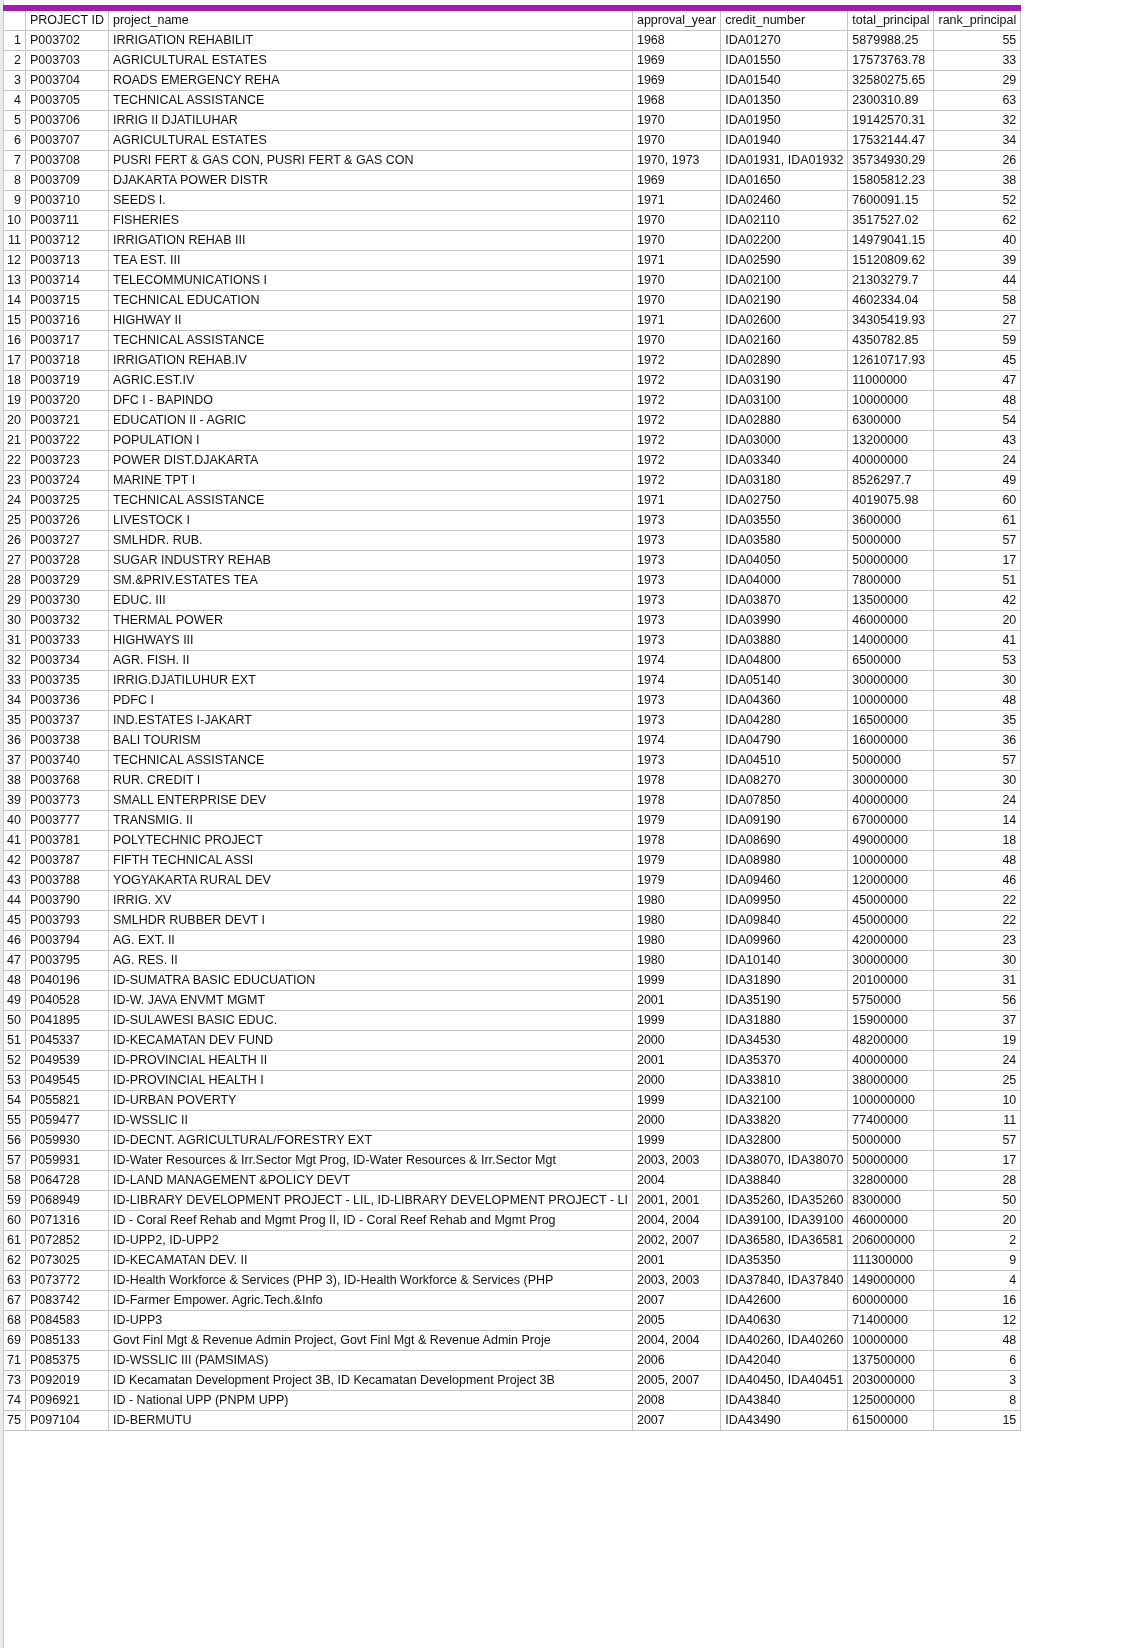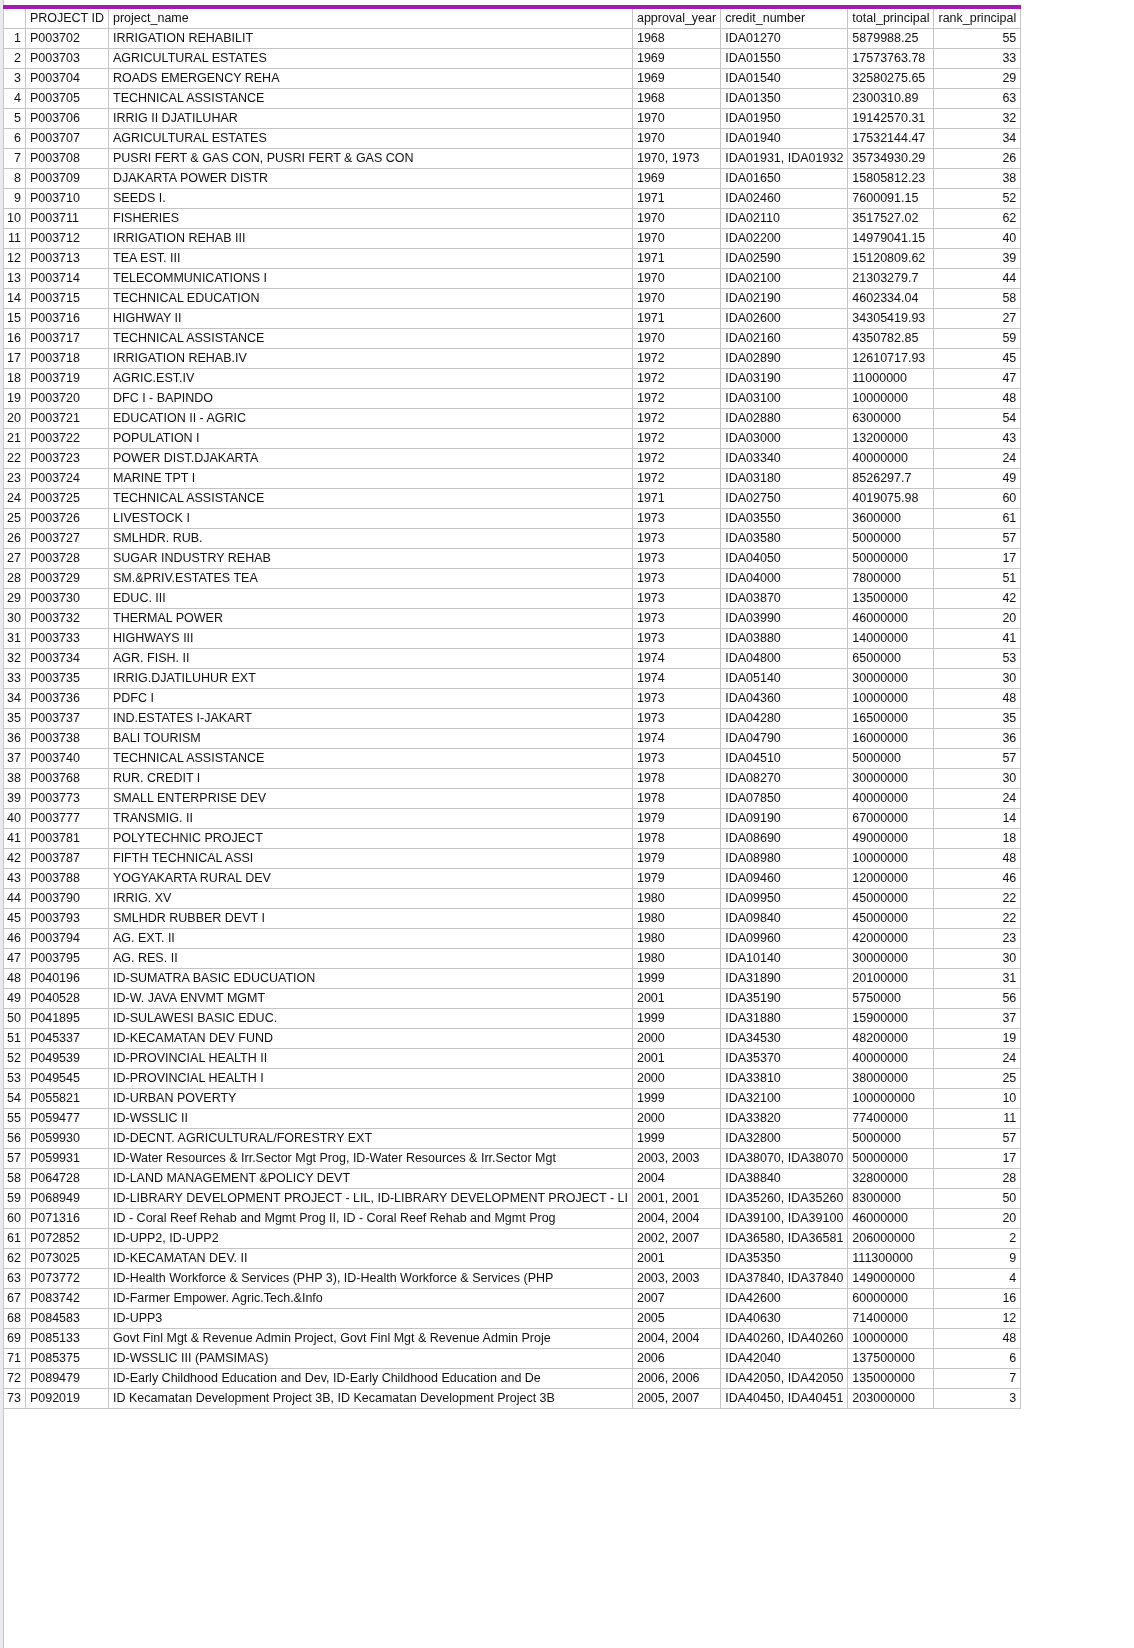--- a/index.html
+++ b/index.html
@@ -2,21 +2,21 @@
 <html><head>
 <meta charset="utf-8">
 <style>
   html, body { margin: 0; padding: 0; background: #ffffff; }
   body { width: 1134px; height: 1648px; overflow: hidden; position: relative;
          font-family: "Liberation Sans", sans-serif; font-size: 12.5px; color: #111; }
   .sheet { position: absolute; left: 0; top: 0; }
   .edge { position: absolute; left: 0; top: 0; width: 3px; height: 1648px; background: #e8eaed; border-right: 1px solid #c8c8c8; }
   table { border-collapse: collapse; table-layout: fixed; position: absolute; left: 3px; top: 5px; }
   td { border: 1px solid #c4c4c4; height: 19px; padding: 0 4px; white-space: nowrap; overflow: hidden; line-height: 19px; }
-  tr.header td { border-top: 4px solid #a21caf; }
+  tr.header td { border-top: 6px solid #a21caf; }
   td.rownum { text-align: right; padding-right: 4px; border-left: none; }
   td.rank { text-align: right; }
   col.c0 { width: 31px; }
   col.c1 { width: 96px; }
   col.c2 { width: 534px; }
   col.c3 { width: 96px; }
   col.c4 { width: 133px; }
   col.c5 { width: 82px; }
   col.c6 { width: 93px; }
 </style>
@@ -643,32 +643,41 @@
         <tr>
           <td class="rownum">71</td>
           <td>P085375</td>
           <td>ID-WSSLIC III (PAMSIMAS)</td>
           <td>2006</td>
           <td>IDA42040</td>
           <td>137500000</td>
           <td class="rank">6</td>
         </tr>
         <tr>
-          <td class="rownum">72</td>
-          <td>P089479</td>
-          <td>ID-Early Childhood Education and Dev, ID-Early Childhood Education and De</td>
-          <td>2006, 2006</td>
-          <td>IDA42050, IDA42050</td>
-          <td>135000000</td>
-          <td class="rank">7</td>
-        </tr>
-        <tr>
           <td class="rownum">73</td>
           <td>P092019</td>
           <td>ID Kecamatan Development Project 3B, ID Kecamatan Development Project 3B</td>
           <td>2005, 2007</td>
           <td>IDA40450, IDA40451</td>
           <td>203000000</td>
           <td class="rank">3</td>
         </tr>
+        <tr>
+          <td class="rownum">74</td>
+          <td>P096921</td>
+          <td>ID - National UPP (PNPM UPP)</td>
+          <td>2008</td>
+          <td>IDA43840</td>
+          <td>125000000</td>
+          <td class="rank">8</td>
+        </tr>
+        <tr>
+          <td class="rownum">75</td>
+          <td>P097104</td>
+          <td>ID-BERMUTU</td>
+          <td>2007</td>
+          <td>IDA43490</td>
+          <td>61500000</td>
+          <td class="rank">15</td>
+        </tr>
       </tbody>
   </table>
 </div>
 
 </body></html>

